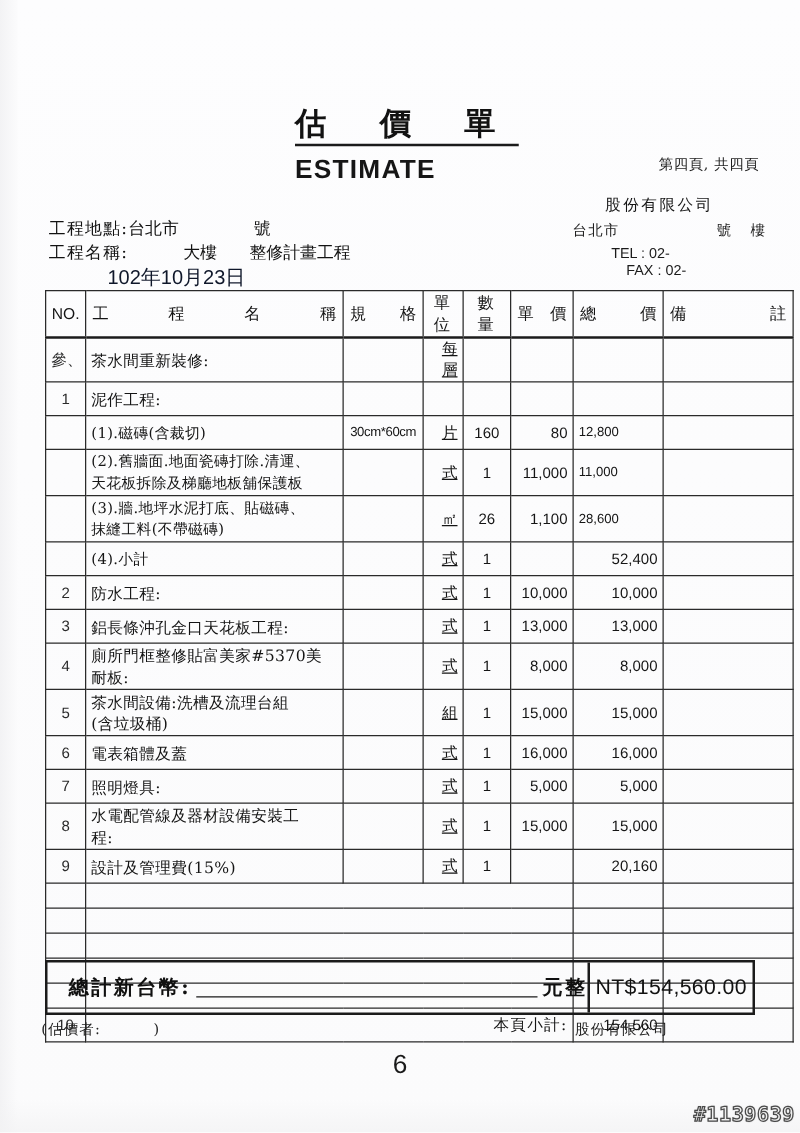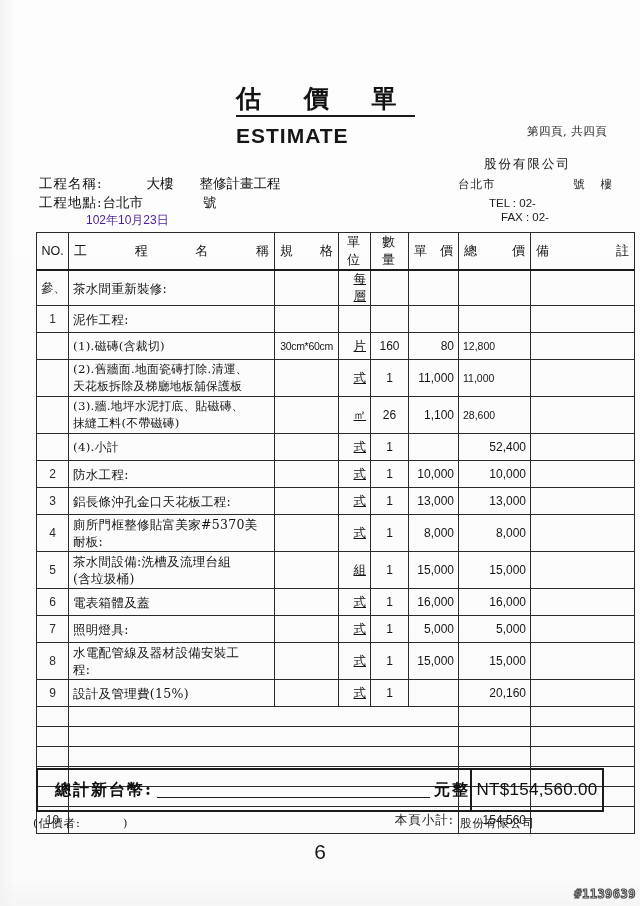--- a/index.html
+++ b/index.html
@@ -122,22 +122,22 @@
   }
   .proj .lbl { letter-spacing: 1px; }
   .proj .gap-lg { display: inline-block; width: 44px; }
   .proj .gap-md { display: inline-block; width: 26px; }
   .proj .gap-sm { display: inline-block; width: 60px; }
   .proj-date {
     position: absolute;
     left: 86px;
     top: 212px;
     font-family: "Liberation Sans", sans-serif;
-    font-size: 12px;
-    color: #4c1d95;
+    font-size: 16px;
+    color: #0f172a;
     white-space: nowrap;
   }
 
   
   .tbl-wrap {
     position: absolute;
     left: 36px;
     top: 232px;
     width: 568px;
   }
@@ -273,21 +273,21 @@
     text-align: center;
     font-family: "Liberation Sans", sans-serif;
     font-size: 21px;
     color: #1a1a1a;
   }
   .watermark {
     position: absolute;
     right: 4px;
     bottom: 5px;
     font-family: "DejaVu Sans Mono", "Liberation Mono", monospace;
-    font-size: 12px;
+    font-size: 16px;
     font-weight: 700;
     letter-spacing: .5px;
     color: #efefef;
     -webkit-text-stroke: 1px #4a4a4a;
     text-shadow: 0 0 1px #555;
   }
 </style>
 </head>
 <body>
 
@@ -302,24 +302,24 @@
 <div class="co-name">股份有限公司</div>
 <div class="co-addr">
   <span>台北市</span>
   <span class="num">號  樓</span>
 </div>
 <div class="co-tel">TEL : 02-</div>
 <div class="co-fax">FAX : 02-</div>
 
 <div class="proj">
   <div>
-    <span class="lbl">工程名稱:</span><span class="gap-lg"></span><span>大樓</span><span class="gap-md"></span><span>整修計畫工程</span>
+    <span class="lbl">工程地點:</span><span>台北市</span><span class="gap-sm"></span><span>號</span>
   </div>
   <div>
-    <span class="lbl">工程地點:</span><span>台北市</span><span class="gap-sm"></span><span>號</span>
+    <span class="lbl">工程名稱:</span><span class="gap-lg"></span><span>大樓</span><span class="gap-md"></span><span>整修計畫工程</span>
   </div>
 </div>
 <div class="proj-date">102年10月23日</div>
 
 <div class="tbl-wrap">
   <table class="est">
     <colgroup>
       <col class="c-no">
         <col class="c-name">
         <col class="c-spec">

